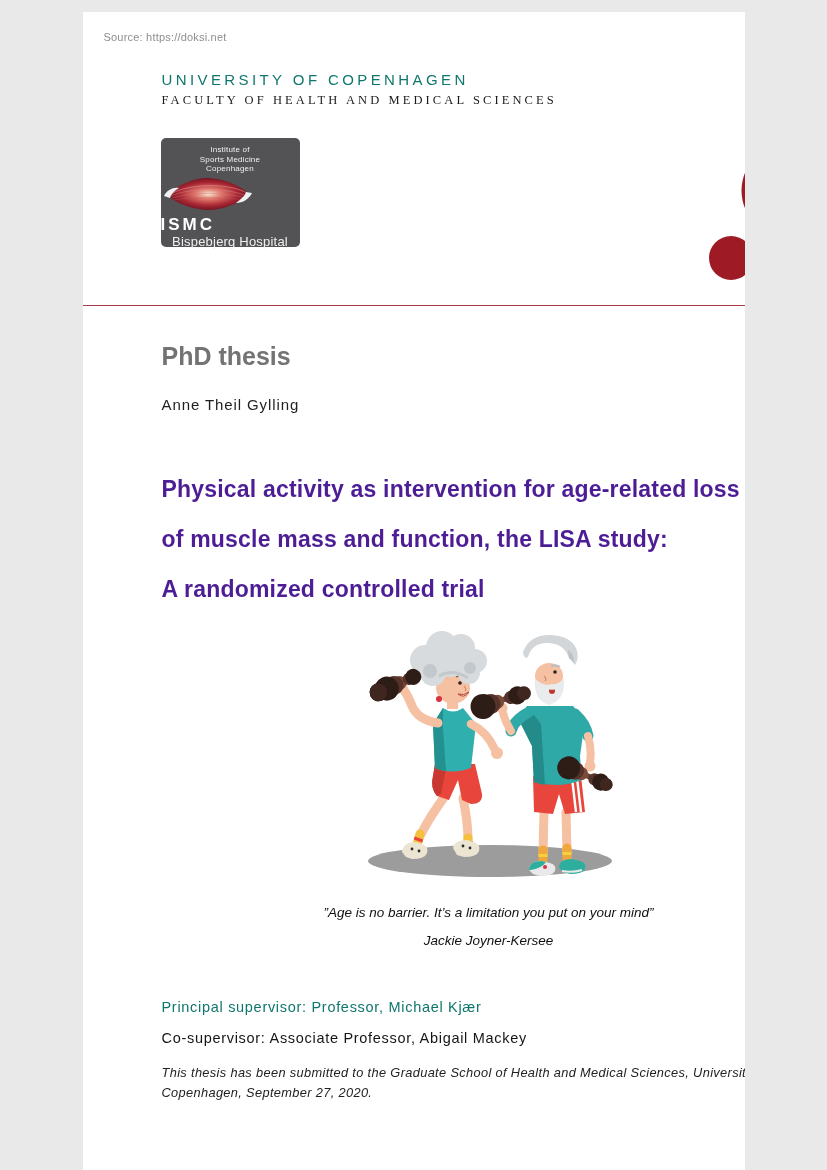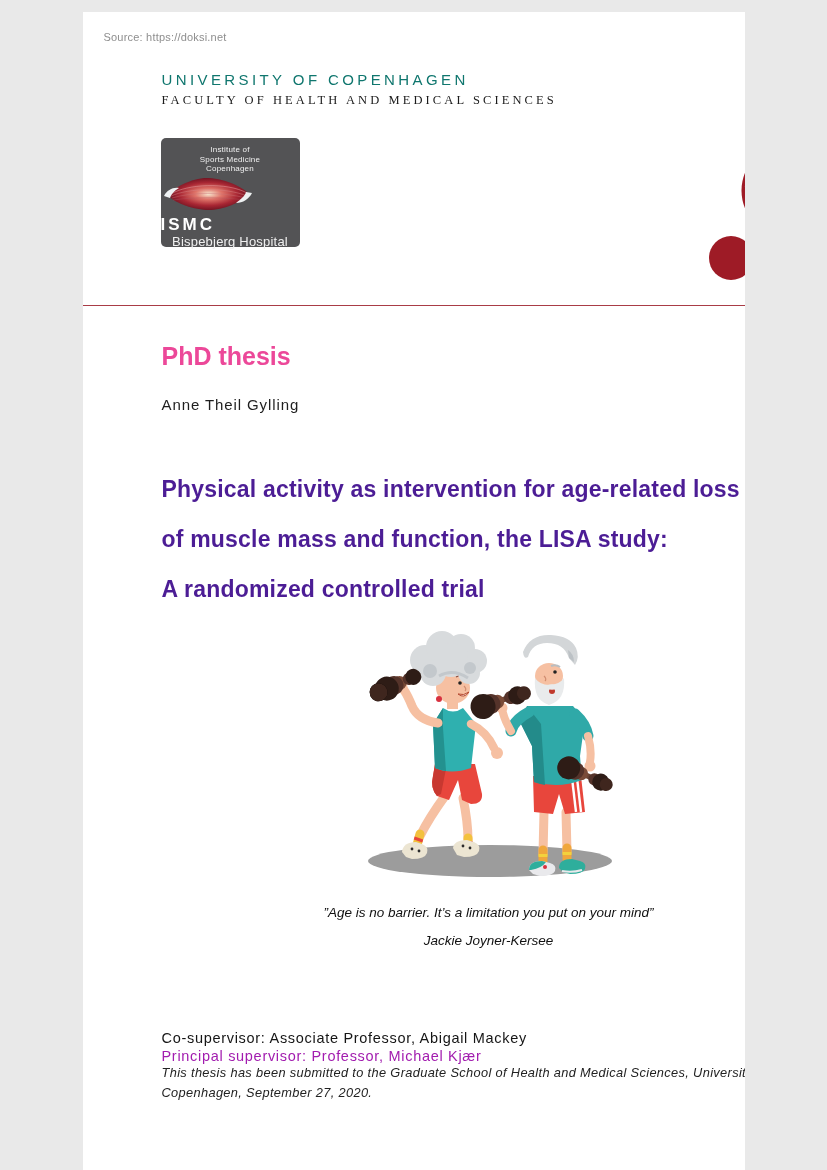--- a/index.html
+++ b/index.html
@@ -21,33 +21,33 @@
   .ismc-acronym{position:absolute;top:77px;left:0;width:100%;text-align:left;
     font-size:17px;font-weight:bold;letter-spacing:3px;color:#ffffff;}
   .ismc-hospital{position:absolute;top:96px;left:0;width:100%;text-align:center;
     font-size:13px;color:#f0f0f0;letter-spacing:0.2px;}
 
   .seal{left:658px;top:131px;width:95px;height:95px;}
   .dot-large{left:626px;top:224px;width:44px;height:44px;border-radius:50%;background:#9e1b26;}
   .dot-small{left:693px;top:282px;width:22px;height:22px;border-radius:50%;background:#9e1b26;}
   .red-line{left:0;top:293px;width:827px;height:1px;background:#a93c46;}
 
-  .phd-heading{left:79px;top:330px;font-size:25px;font-weight:bold;color:#ec4899;}
+  .phd-heading{left:79px;top:330px;font-size:25px;font-weight:bold;color:#737373;}
   .author-name{left:79px;top:384px;font-size:15px;letter-spacing:0.9px;color:#1f1f1f;}
   .thesis-title{left:79px;top:452px;width:680px;font-size:23px;font-weight:bold;
     line-height:50px;letter-spacing:0.2px;color:#4c1d95;}
 
   .illustration{left:280px;top:616px;width:255px;height:252px;}
 
   .quote-line{left:0;top:893px;width:812px;text-align:center;
     font-style:italic;font-size:13.5px;color:#111;}
   .quote-author{left:0;top:921px;width:812px;text-align:center;
     font-style:italic;font-size:13.5px;color:#111;}
 
-  .supervisor-1{left:79px;top:1036px;font-size:14.5px;letter-spacing:0.7px;color:#a21caf;}
+  .supervisor-1{left:79px;top:987px;font-size:14.5px;letter-spacing:0.7px;color:#0f766e;}
   .supervisor-2{left:79px;top:1018px;font-size:14.5px;letter-spacing:0.7px;color:#151515;}
   .submission-note{left:79px;top:1051px;width:668px;font-style:italic;
     font-size:12.8px;letter-spacing:0.35px;line-height:20px;color:#222;}
 </style>
 </head>
 <body>
 
 <div class="page">
 
   <div class="abs source-note">Source: https://doksi.net</div>

